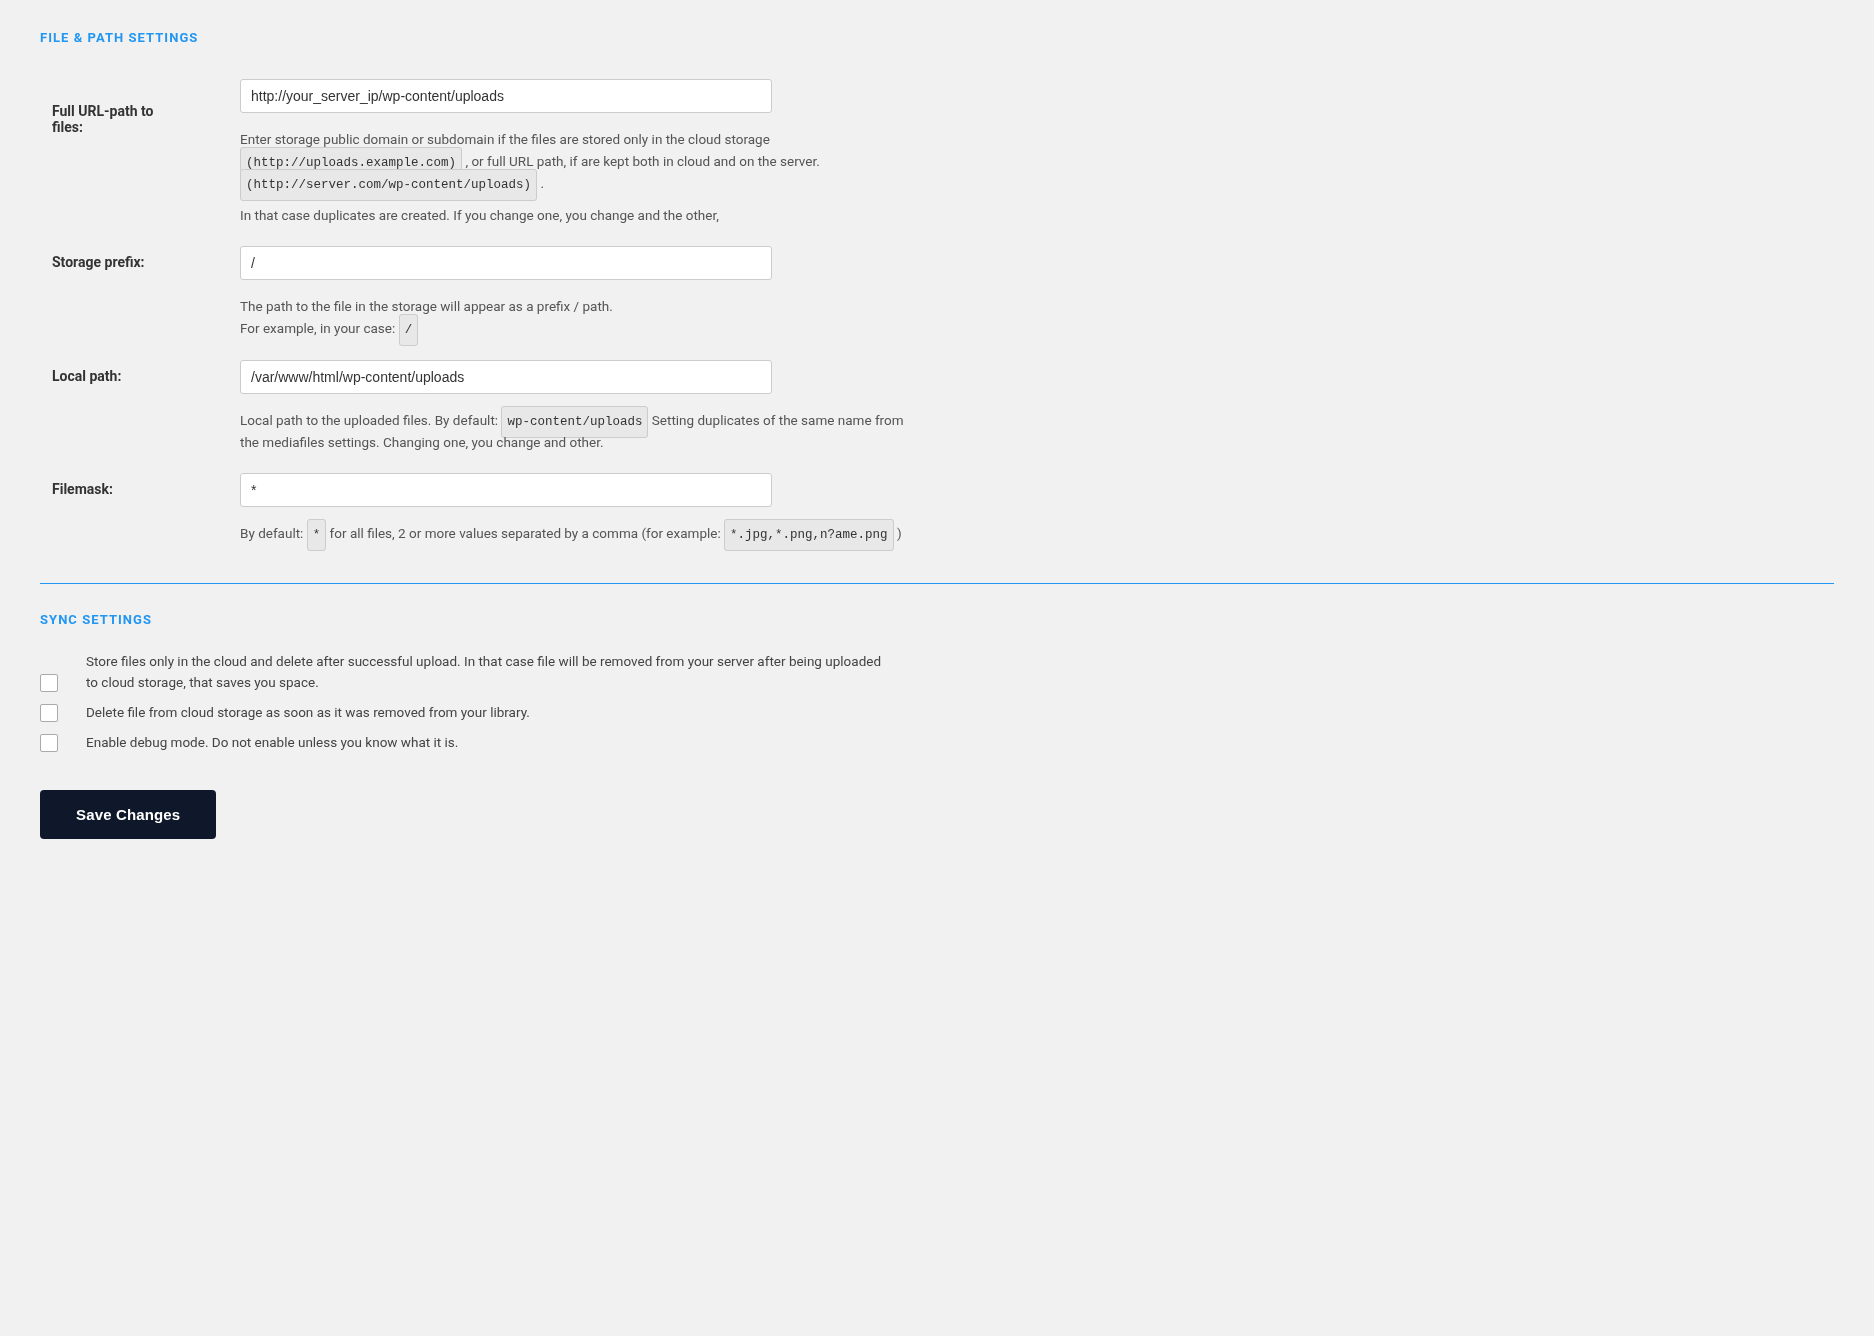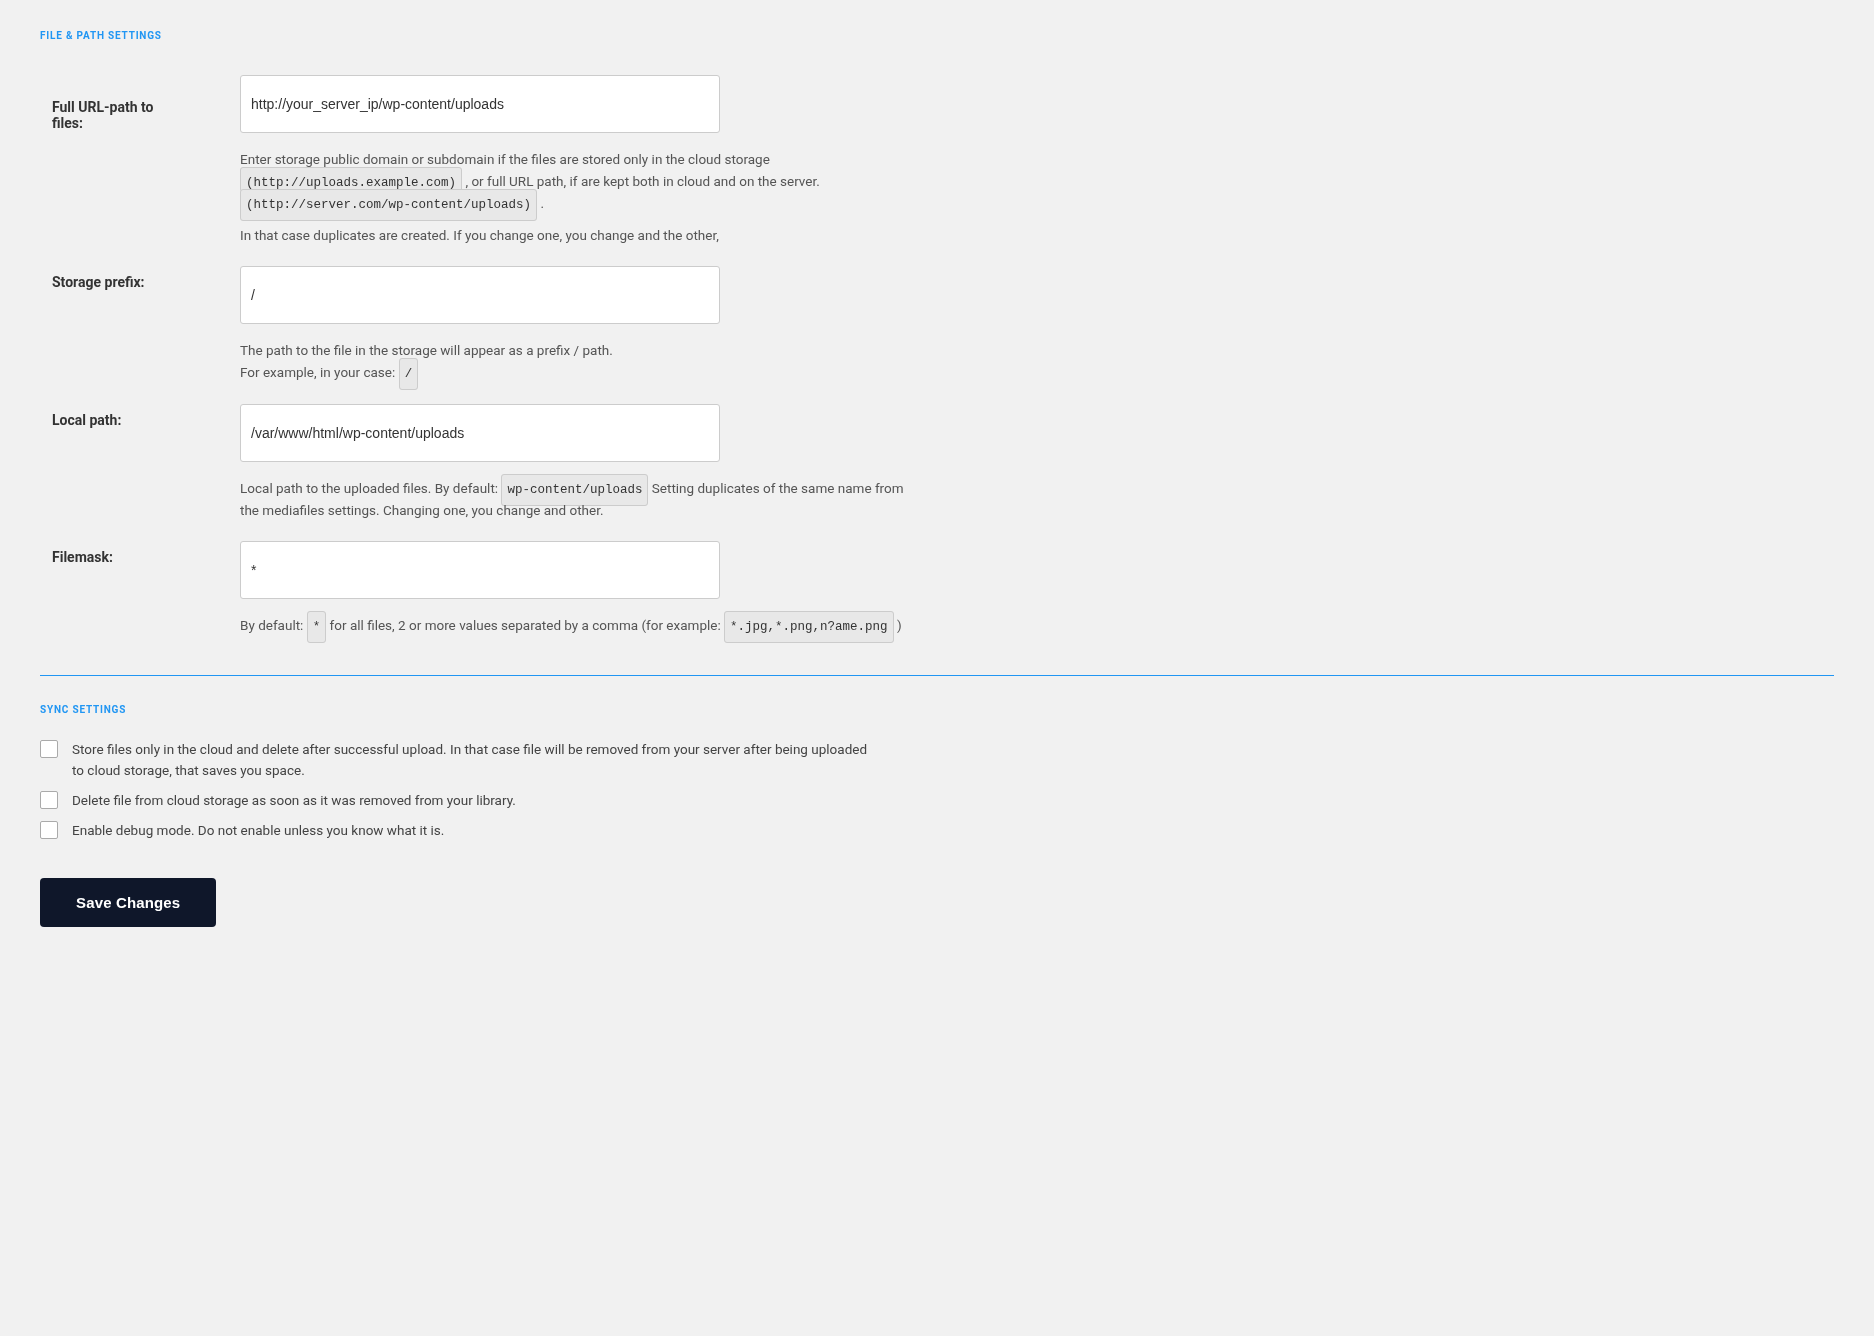--- a/index.html
+++ b/index.html
@@ -7,21 +7,21 @@
     body {
       background-color: #f1f1f1;
       font-family: -apple-system, BlinkMacSystemFont, "Segoe UI", Roboto, Oxygen, sans-serif;
       font-size: 14px;
       color: #333;
       padding: 30px 40px;
     }
 
     .section-title {
       color: #2196F3;
-      font-size: 10px;
+      font-size: 13px;
       font-weight: 700;
       letter-spacing: 0.08em;
       text-transform: uppercase;
       margin-bottom: 24px;
     }
 
     .settings-table {
       width: 100%;
       border-collapse: collapse;
       margin-bottom: 10px;
@@ -42,25 +42,25 @@
     .settings-table tr td:last-child {
       padding-left: 20px;
     }
 
     .field-row {
       margin-bottom: 16px;
     }
 
     input[type="text"] {
       display: block;
-      width: 480px;
+      width: 532px;
       max-width: 100%;
       border: 1px solid #ccc;
       border-radius: 3px;
-      padding: 20px 10px;
+      padding: 8px 10px;
       font-size: 14px;
       background: #fff;
       color: #333;
       margin-bottom: 8px;
     }
 
     .description {
       color: #555;
       font-size: 13.5px;
       line-height: 1.6;
@@ -82,23 +82,23 @@
       border-top: 1px solid #2196F3;
       margin: 28px 0;
     }
 
     .sync-section {
       margin-top: 8px;
     }
 
     .checkbox-row {
       display: flex;
-      align-items: flex-start;
+      align-items: flex-end;
       margin-bottom: 10px;
-      gap: 14px;
+      gap: 28px;
     }
 
     .checkbox-row input[type="checkbox"] {
       width: 18px;
       height: 18px;
       margin-top: 1px;
       flex-shrink: 0;
       border: 1px solid #aaa;
       background: #fff;
       appearance: none;

